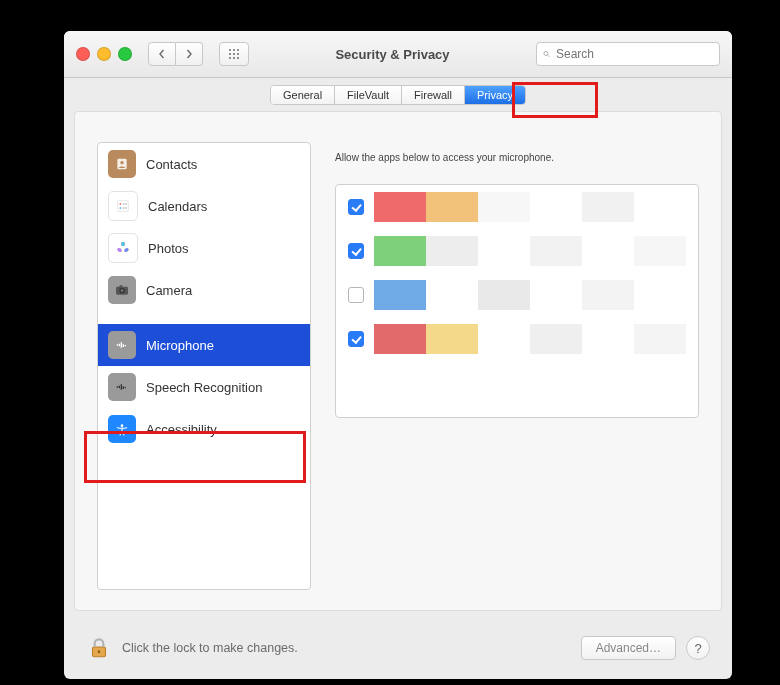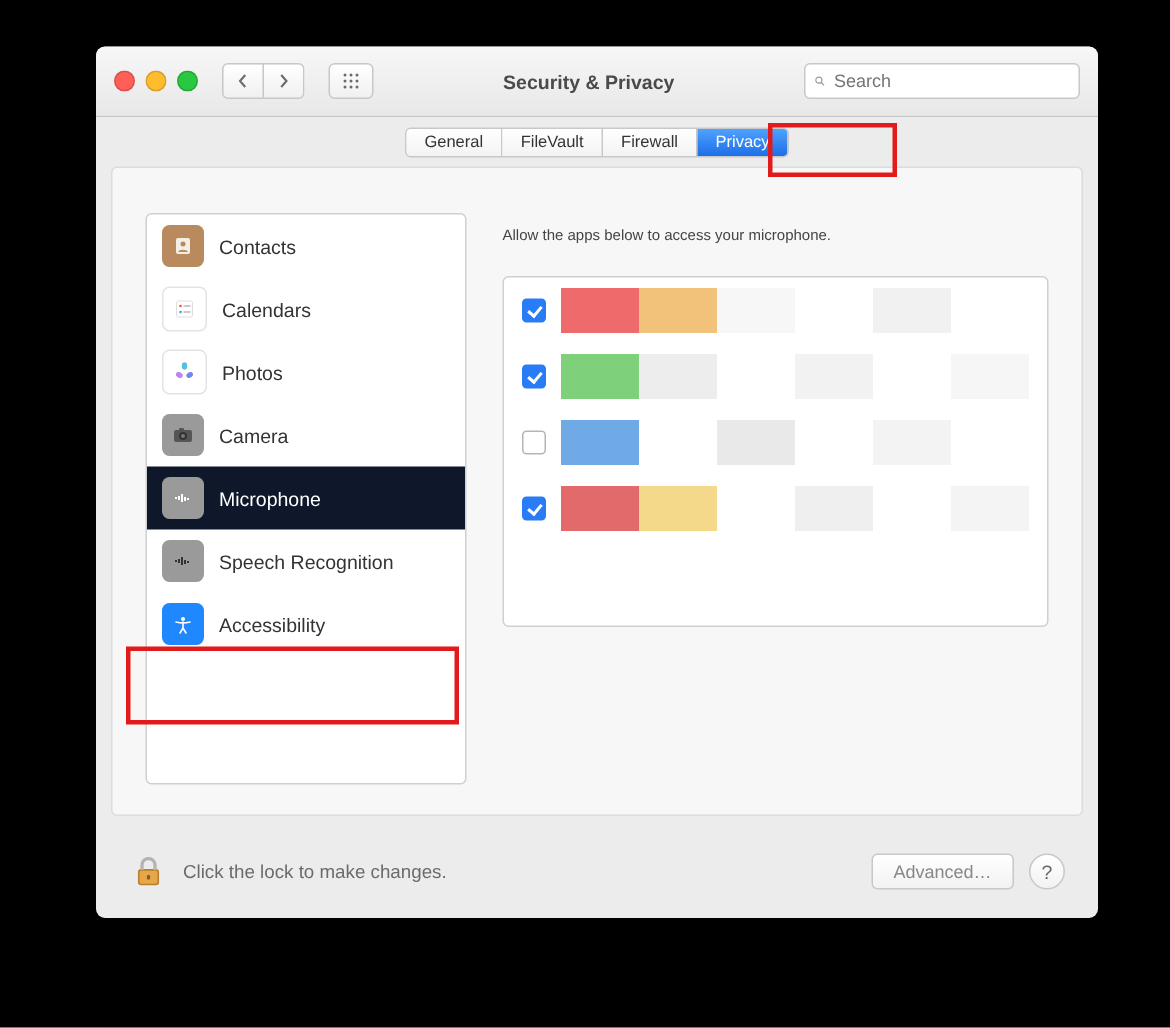--- a/index.html
+++ b/index.html
@@ -1,16 +1,16 @@
 <!DOCTYPE html>
 <html><head>
 <meta charset="utf-8">
 <style>
   html,body{margin:0;padding:0;background:#000;font-family:-apple-system,BlinkMacSystemFont,"Helvetica Neue",Arial,sans-serif;font-size:13px;color:#333;}
-  .window{position:absolute;left:64px;top:31px;width:668px;height:581px;background:#ececec;border-radius:6px;box-shadow:0 20px 60px rgba(0,0,0,.5),0 0 0 1px rgba(0,0,0,.15);}
+  .window{position:absolute;left:64px;top:31px;width:668px;height:648px;background:#ececec;border-radius:6px;box-shadow:0 20px 60px rgba(0,0,0,.5),0 0 0 1px rgba(0,0,0,.15);}
   .titlebar{height:46px;border-bottom:1px solid #c8c8c8;display:flex;align-items:center;padding:0 12px;gap:8px;background:linear-gradient(#f7f7f7,#e8e8e8);border-radius:6px 6px 0 0;}
   .traffic{display:flex;gap:7px;align-items:center;}
   .dot{width:12px;height:12px;border-radius:50%;border:0.5px solid rgba(0,0,0,.15);}
   .dot.red{background:#ff5f57;}
   .dot.yellow{background:#febc2e;}
   .dot.green{background:#28c840;}
   .nav-group{display:flex;margin-left:8px;}
   .tb-btn{height:22px;min-width:26px;background:linear-gradient(#fff,#f0f0f0);border:1px solid #c8c8c8;display:flex;align-items:center;justify-content:center;color:#6b6b6b;font-size:12px;}
   .tb-btn:first-child{border-radius:4px 0 0 4px;}
   .tb-btn:last-child{border-radius:0 4px 4px 0;border-left:none;}
@@ -21,21 +21,21 @@
   .content{position:absolute;left:10px;right:10px;top:80px;bottom:68px;background:#f7f7f7;border:1px solid #dcdcdc;border-radius:4px;}
   .tabs-wrap{position:absolute;left:0;right:0;top:54px;display:flex;justify-content:center;z-index:5;}
   .seg{display:flex;border:1px solid #c8c8c8;border-radius:4px;overflow:hidden;background:#fff;box-shadow:0 1px 0 rgba(255,255,255,.6) inset;}
   .seg-item{padding:3px 12px;font-size:11px;border-right:1px solid #c8c8c8;color:#333;background:linear-gradient(#fff,#f3f3f3);cursor:default;}
   .seg-item:last-child{border-right:none;}
   .seg-item.active{background:linear-gradient(#4ea2ff,#1d6fe6);color:#fff;}
   .highlight{position:absolute;border:3px solid #e11b1b;pointer-events:none;z-index:10;}
   .hl-tab{top:51px;left:448px;width:80px;height:30px;}
   .sidebar{position:absolute;left:22px;top:30px;width:212px;bottom:20px;border:1px solid #d0d0d0;border-radius:4px;background:#fff;overflow:hidden;}
   .cat{display:flex;align-items:center;gap:10px;height:42px;padding:0 10px;cursor:default;}
-  .cat.sel{background:#0f172a;color:#fff;}
+  .cat.sel{background:#1d4ed8;color:#fff;margin-top:13px;}
   .cat-icon{width:28px;height:28px;border-radius:5px;display:flex;align-items:center;justify-content:center;flex:none;}
   .cat-icon svg{width:16px;height:16px;}
   .hl-cat{left:20px;top:400px;width:216px;height:46px;}
   .right-head{position:absolute;left:260px;top:40px;right:22px;font-size:10px;color:#444;}
   .app-list{position:absolute;left:260px;top:72px;right:22px;height:232px;border:1px solid #d0d0d0;border-radius:4px;background:#fff;overflow:hidden;}
   .app-row{height:44px;display:flex;align-items:center;padding:0 12px;gap:10px;}
   .chk{width:14px;height:14px;border:1px solid #b5b5b5;border-radius:3px;background:#fff;display:flex;align-items:center;justify-content:center;}
   .chk.on{background:#2a7bf6;border-color:#2a7bf6;}
   .chk.on::after{content:"";width:4px;height:7px;border:solid #fff;border-width:0 2px 2px 0;transform:rotate(40deg) translateY(-1px);}
   .blur{flex:1;height:30px;display:flex;}

